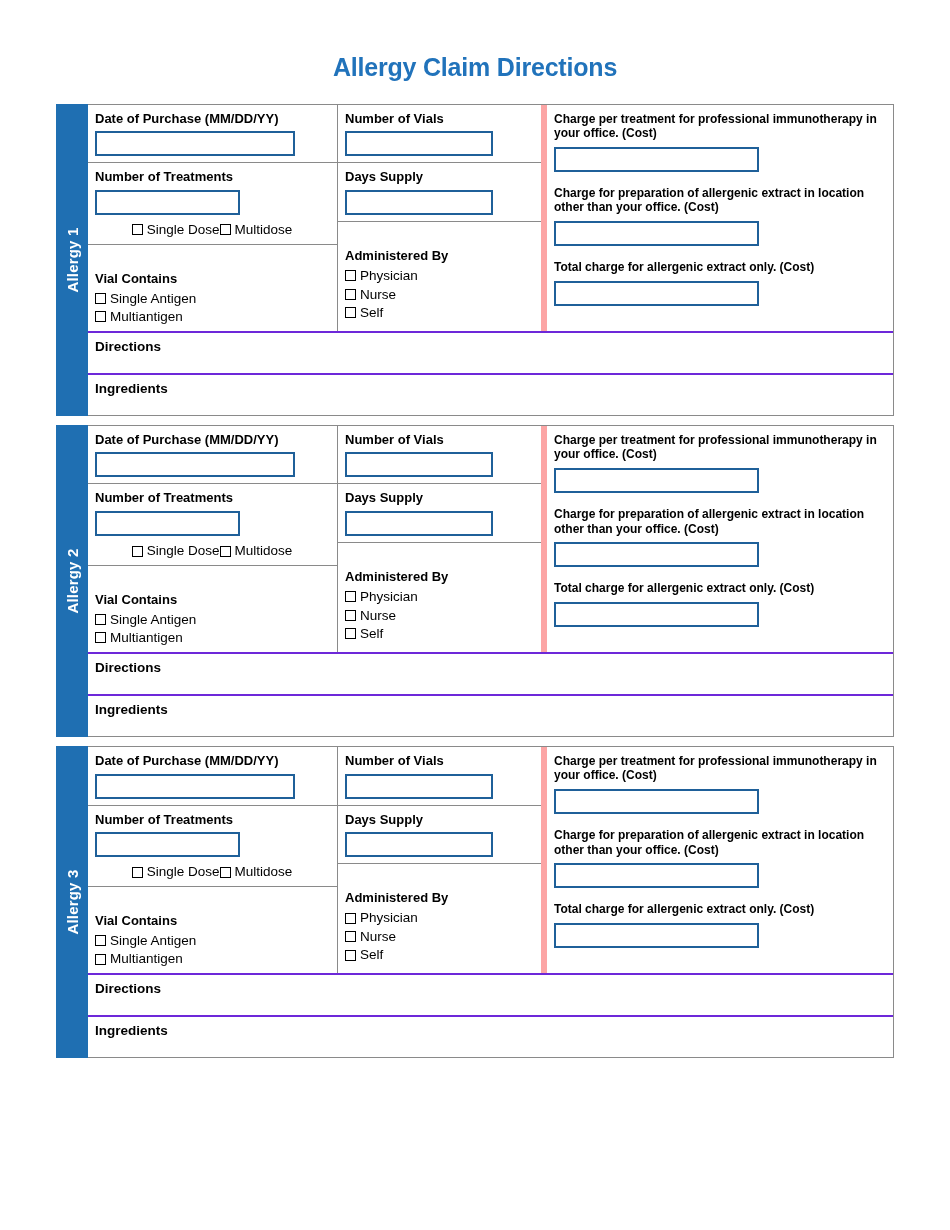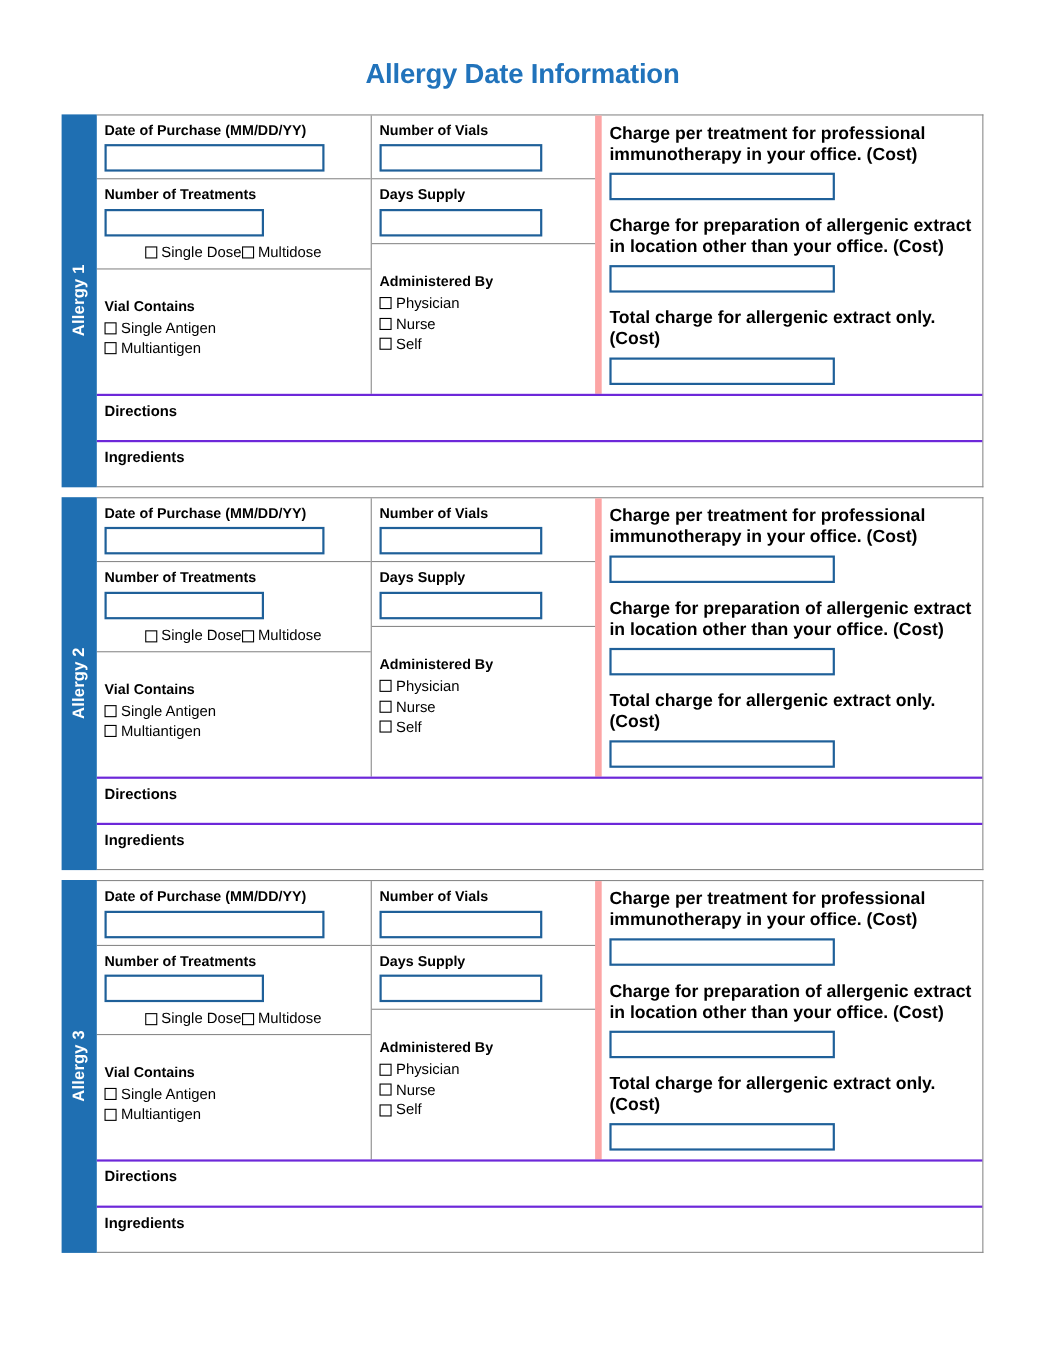--- a/index.html
+++ b/index.html
@@ -139,42 +139,42 @@
     border: 1.6px solid #000000;
     background: #ffffff;
     box-sizing: border-box;
     flex: 0 0 11px;
     margin-right: 4px;
   }
 
   .cost-block { margin-bottom: 14px; }
   .cost-block:last-child { margin-bottom: 0; }
   .cost-label {
-    font-size: 16px;
+    font-size: 12px;
     font-weight: bold;
     line-height: 1.22;
     margin: 0 0 6px 0;
   }
 
   .wide-row {
     border-top: 2px solid #6d28d9;
     padding: 6px 8px 6px 7px;
     min-height: 42px;
     box-sizing: border-box;
   }
   .wide-label {
     font-size: 13.5px;
     font-weight: bold;
     line-height: 1.2;
   }
 </style>
 </head>
 <body>
 
-<h1 class="page-title">Allergy Date Information</h1>
+<h1 class="page-title">Allergy Claim Directions</h1>
 
 <div class="form-wrap">
   <div id="sections-host">
   <div class="allergy-section">
 
     <div class="allergy-tab">
       <span class="allergy-tab-label">Allergy 1</span>
     </div>
 
     <div class="section-body">

